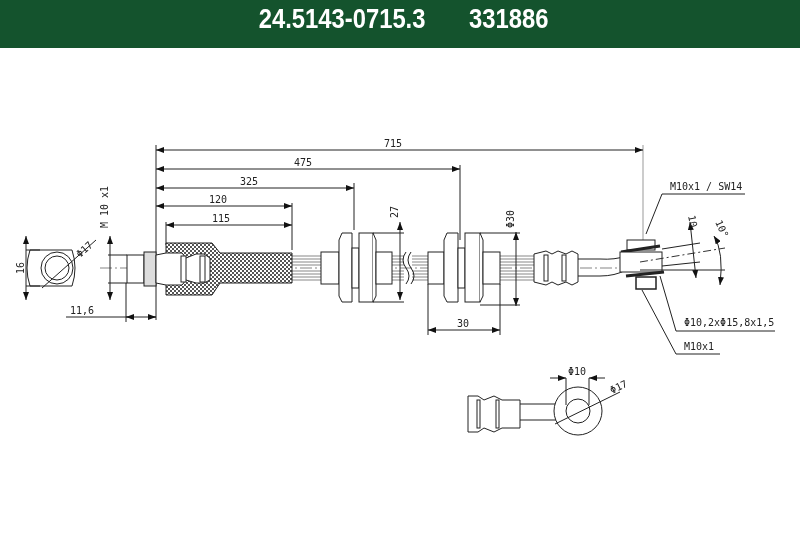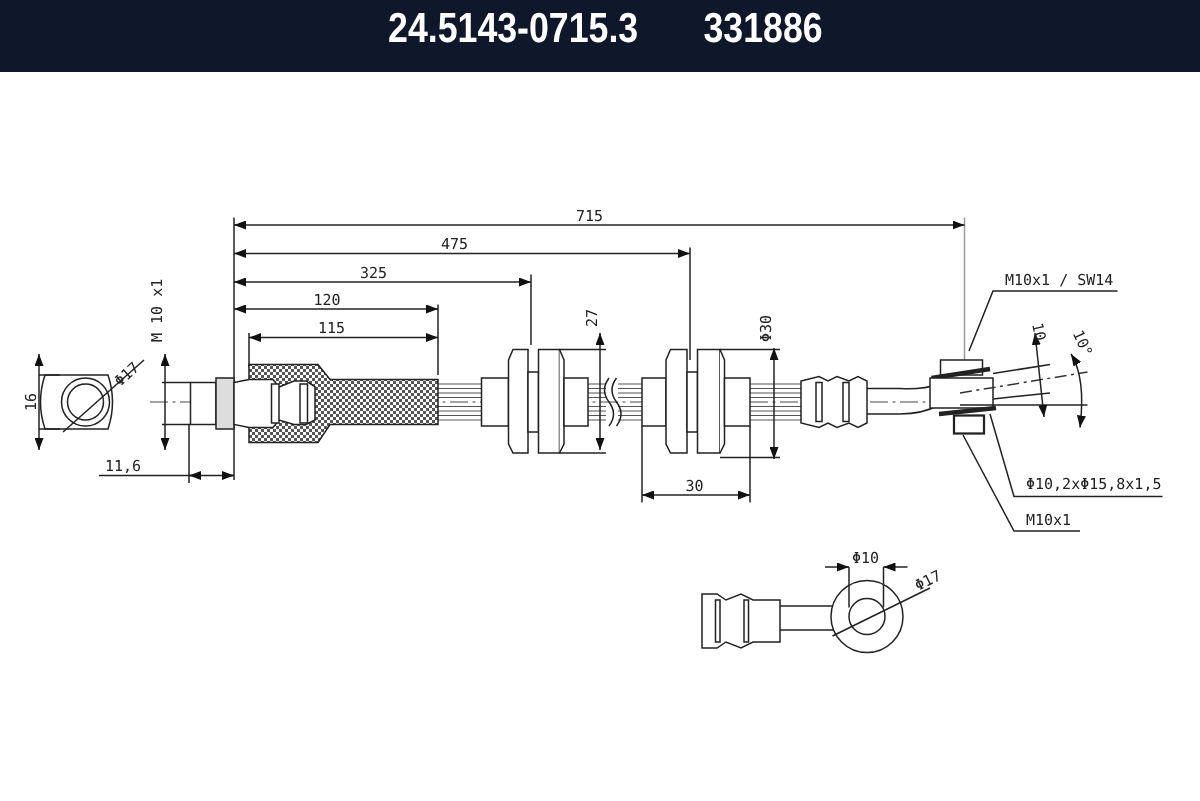--- a/index.html
+++ b/index.html
@@ -1,17 +1,17 @@
 <!DOCTYPE html>
 <html><head>
 <meta charset="utf-8">
 <style>
   html,body{margin:0;padding:0;background:#fff;}
   body{width:800px;height:534px;position:relative;overflow:hidden;font-family:"Liberation Sans",sans-serif;}
-  .header{position:absolute;left:0;top:0;width:800px;height:48px;background:#0f172a;color:#fff;
+  .header{position:absolute;left:0;top:0;width:800px;height:48px;background:#14532d;color:#fff;
     text-align:center;font-weight:bold;font-size:28px;line-height:38px;letter-spacing:0px;}
   .header span{display:inline-block;transform:scaleX(0.85);}
   .header .gap{display:inline-block;width:22px;}
   svg{position:absolute;left:0;top:0;}
   .dim text, text.dim{font-family:"DejaVu Sans Mono","Liberation Mono",monospace;font-size:10px;fill:#222;}
 </style>
 </head>
 <body>
 
 <div class="header">

